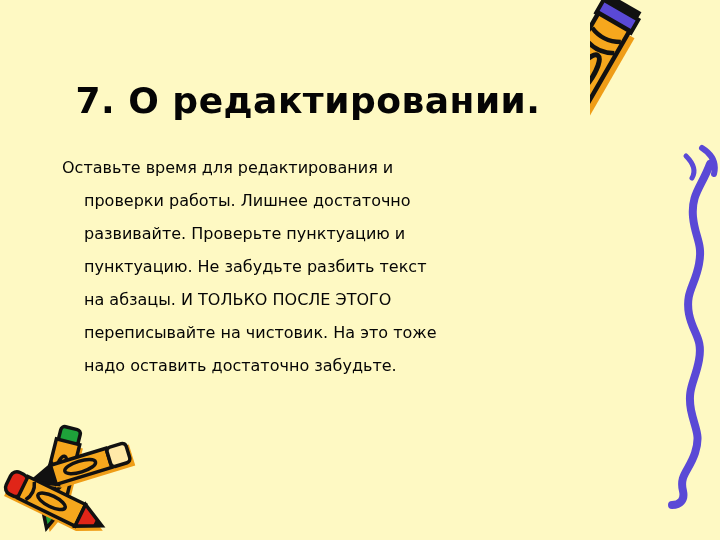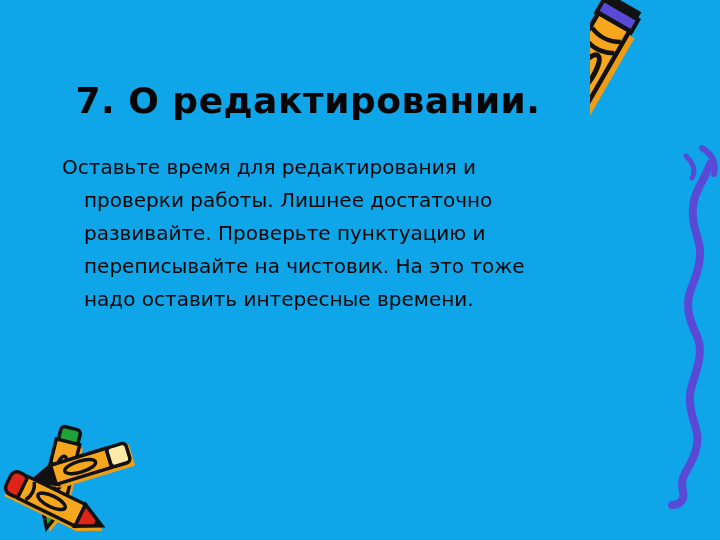--- a/index.html
+++ b/index.html
@@ -5,41 +5,41 @@
   html, body {
     margin: 0; padding: 0;
     width: 720px; height: 540px;
     overflow: hidden;
     background: #ffffff;
     font-family: "DejaVu Sans", "Liberation Sans", sans-serif;
   }
   .slide {
     position: relative;
     width: 720px; height: 540px;
-    background: #0ea5e9;
+    background: #fef9c3;
   }
   .slide-title {
     position: absolute;
     left: 0; top: 80px;
     width: 616px;
     text-align: center;
     font-size: 36px;
     font-weight: 600;
     color: #050505;
     letter-spacing: 0.5px;
     margin: 0;
   }
   .slide-body {
     position: absolute;
     left: 62px; top: 151px;
     width: 608px;
     color: #050505;
   }
   .body-line {
-    font-size: 20px;
+    font-size: 16px;
     font-weight: 500;
     line-height: 33px;
     white-space: nowrap;
   }
   .body-line.indent { padding-left: 22px; }
   .deco-right {
     position: absolute;
     right: 0; top: 0;
     width: 130px; height: 540px;
   }
@@ -53,22 +53,24 @@
 <body>
 
 <div class="slide">
 
   <h1 class="slide-title">7. О редактировании.</h1>
 
   <div class="slide-body">
     <div class="body-line">Оставьте время для редактирования и</div>
     <div class="body-line indent">проверки работы. Лишнее достаточно</div>
     <div class="body-line indent">развивайте. Проверьте пунктуацию и</div>
+    <div class="body-line indent">пунктуацию. Не забудьте разбить текст</div>
+    <div class="body-line indent">на абзацы. И ТОЛЬКО ПОСЛЕ ЭТОГО</div>
     <div class="body-line indent">переписывайте на чистовик. На это тоже</div>
-    <div class="body-line indent">надо оставить интересные времени.</div>
+    <div class="body-line indent">надо оставить достаточно забудьте.</div>
   </div>
 
   <svg class="deco-right" viewBox="0 0 130 540" aria-hidden="true">
 
     <g transform="translate(2,2) rotate(30 30 6)">
 
       <polygon points="12,22 48,22 48,130 30,168 12,130" fill="#ef9d17" transform="translate(8,4)"></polygon>
 
       <rect x="11" y="0" width="38" height="9" fill="#111111"></rect>
       <polygon points="10,8 50,8 50,23 10,23" fill="#5a49d6" stroke="#111111" stroke-width="4"></polygon>

